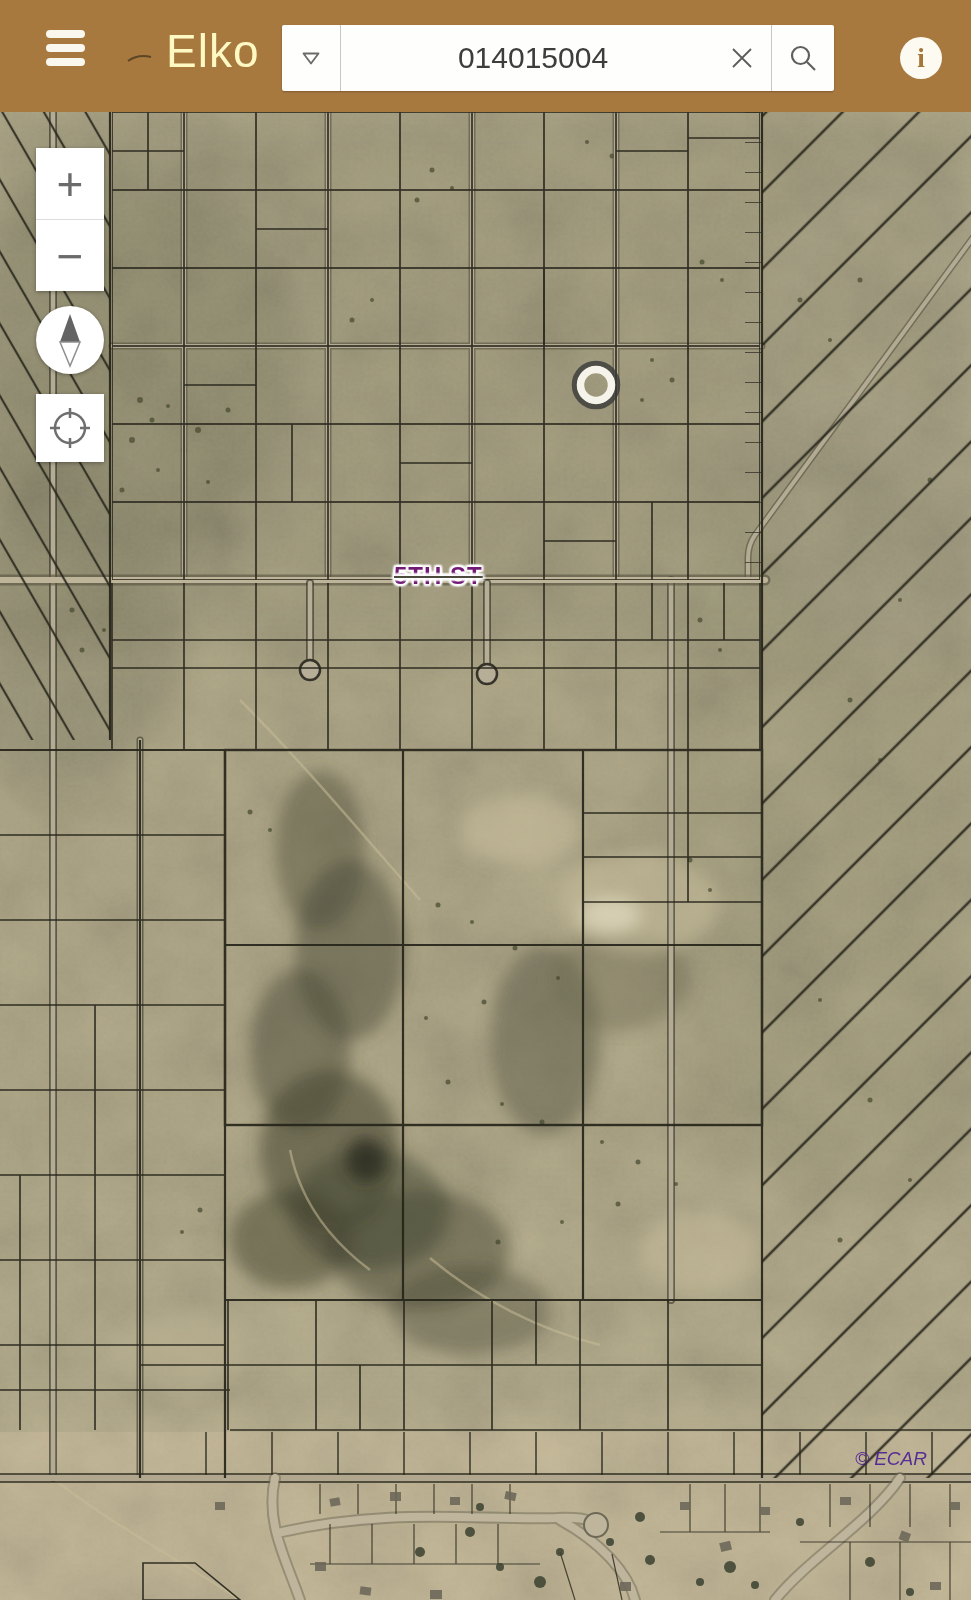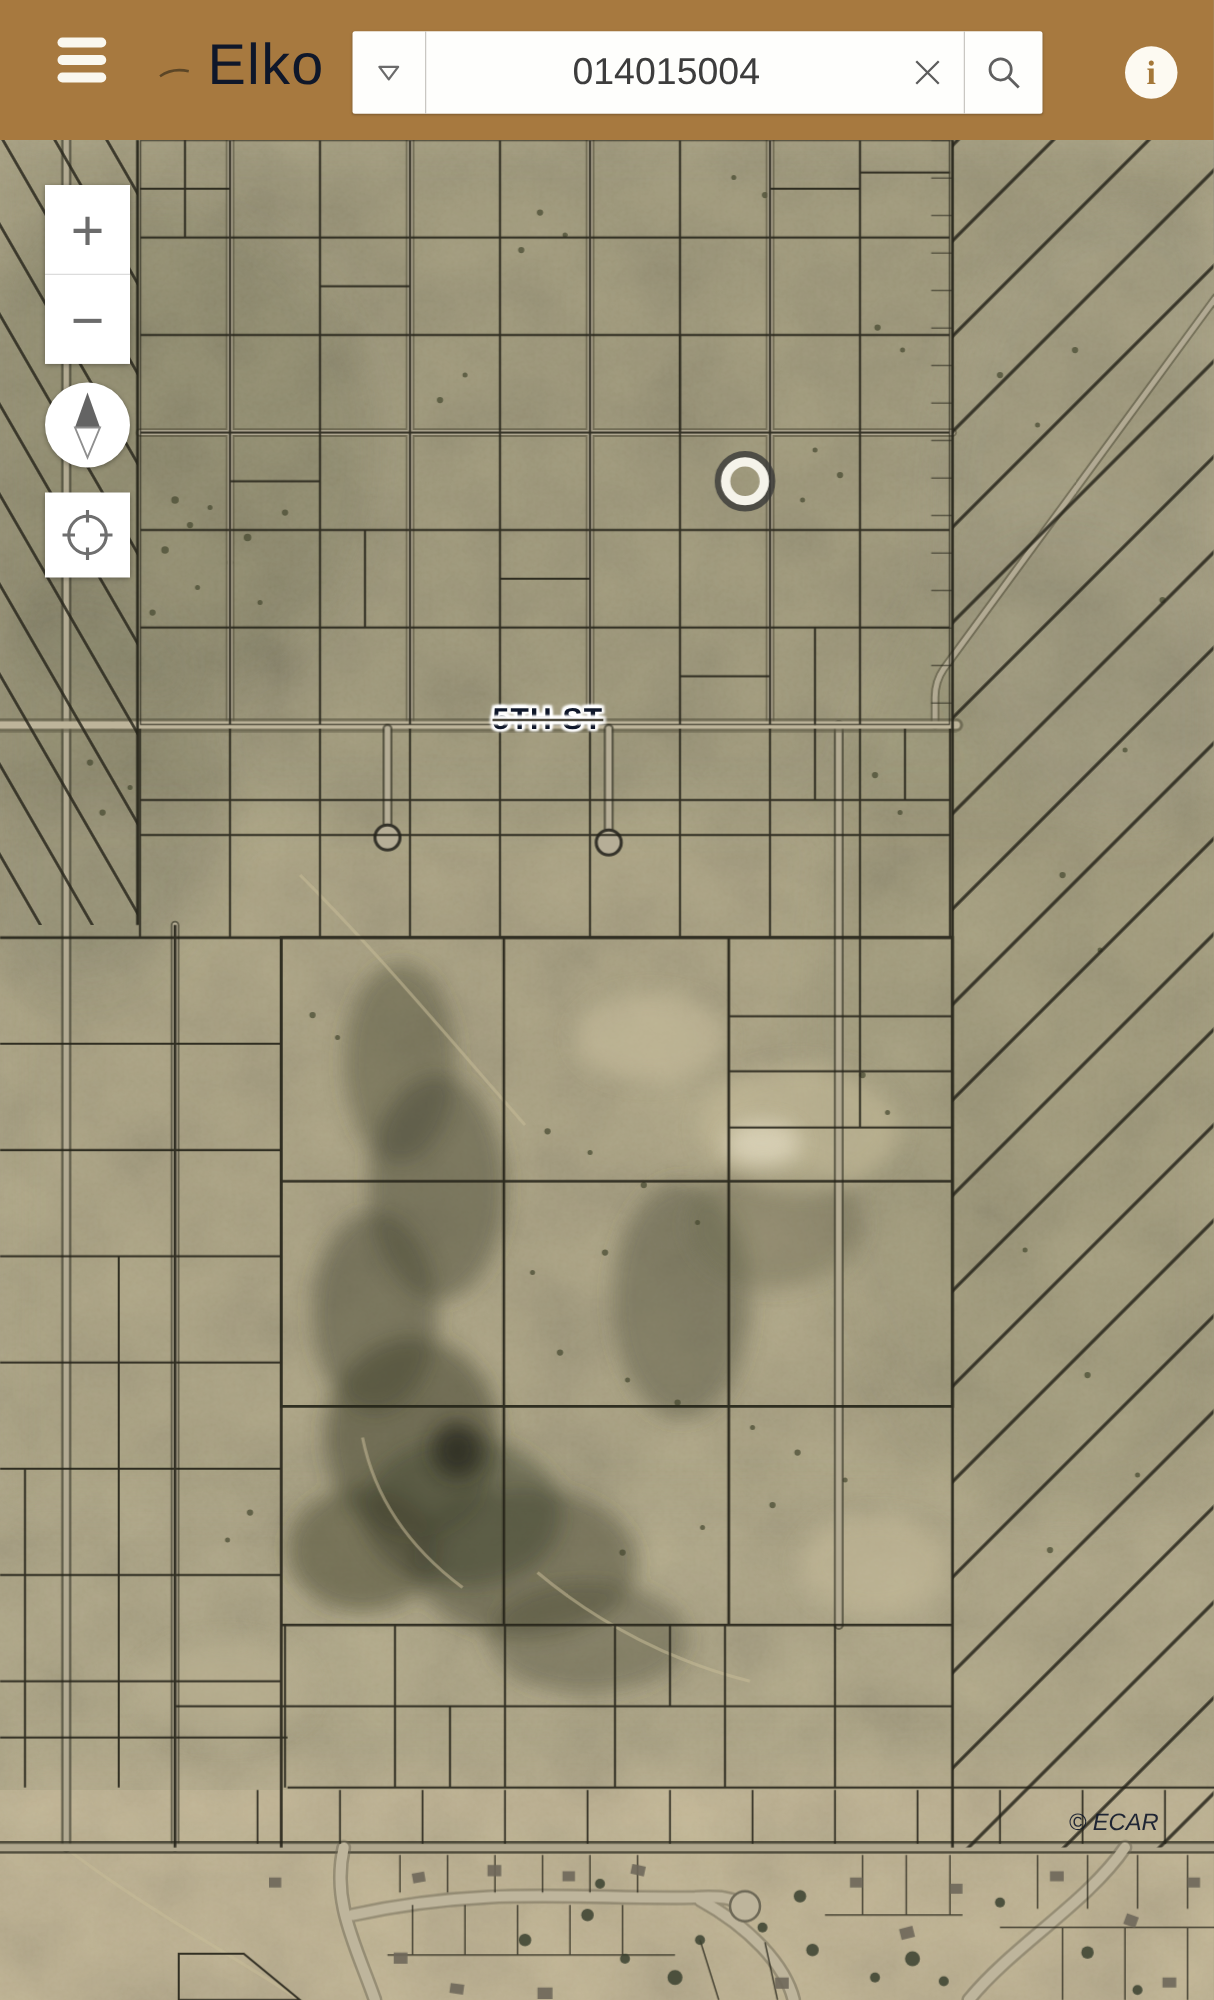--- a/index.html
+++ b/index.html
@@ -4,37 +4,37 @@
 <style>
   html,body{margin:0;padding:0;background:#888;}
   *{box-sizing:border-box;font-family:"Liberation Sans",sans-serif;}
   .stage{position:relative;width:971px;height:1600px;margin:0 auto;overflow:hidden;background:#b0a786;}
 
   
   .hdr{position:absolute;left:0;top:0;width:971px;height:112px;background:#a7793f;z-index:30;}
   .menu-btn{position:absolute;left:46px;top:28px;width:42px;height:46px;background:none;border:none;cursor:pointer;padding:0;}
   .menu-btn span{display:block;width:39px;height:8px;border-radius:4px;background:#faf7ee;margin:0 0 6px 0;}
   .logo-swoosh{position:absolute;left:126px;top:52px;}
-  .app-title{position:absolute;left:166px;top:24px;font-size:46px;font-weight:300;letter-spacing:1px;color:#0f172a;}
+  .app-title{position:absolute;left:166px;top:24px;font-size:46px;font-weight:300;letter-spacing:1px;color:#fef9c3;}
   .searchbar{position:absolute;left:282px;top:25px;width:552px;height:66px;background:#fefefc;border-radius:2px;display:flex;align-items:stretch;box-shadow:0 1px 2px rgba(0,0,0,.25);}
   .sb-dd{width:58px;border:none;background:none;display:flex;align-items:center;justify-content:center;cursor:pointer;}
   .sb-div{width:1px;background:#c9c7c2;margin:0;}
   .sb-input{flex:1;border:none;outline:none;background:transparent;font-size:30px;color:#3d3d3d;padding:0 10px 0 22px;min-width:0;text-align:center;}
   .sb-clear{width:58px;border:none;background:none;display:flex;align-items:center;justify-content:center;cursor:pointer;}
   .sb-go{width:62px;border:none;background:none;display:flex;align-items:center;justify-content:center;cursor:pointer;}
   .info-btn{position:absolute;left:900px;top:37px;width:42px;height:42px;border:none;border-radius:50%;background:#fdfaf2;color:#a47738;font-family:"Liberation Serif",serif;font-weight:700;font-size:27px;line-height:42px;text-align:center;cursor:pointer;padding:0;}
 
   
   .map{position:absolute;left:0;top:112px;width:971px;height:1488px;}
   .map svg.maplayer{display:block;}
 
-  .street-label{position:absolute;left:394px;top:562px;z-index:10;font-size:24px;font-weight:700;letter-spacing:1px;color:#0f172a;
+  .street-label{position:absolute;left:394px;top:562px;z-index:10;font-size:24px;font-weight:700;letter-spacing:1px;color:#701a75;
     text-decoration:line-through;text-decoration-thickness:2px;text-decoration-color:#4c493d;
     text-shadow:-2px 0 2px #fff,2px 0 2px #fff,0 -2px 2px #fff,0 2px 2px #fff,-2px -2px 2px #fff,2px 2px 2px #fff,-2px 2px 2px #fff,2px -2px 2px #fff;}
-  .attribution{position:absolute;right:44px;top:1448px;z-index:10;font-size:19px;font-style:italic;color:#0f172a;opacity:.9;}
+  .attribution{position:absolute;right:44px;top:1448px;z-index:10;font-size:19px;font-style:italic;color:#4c1d95;opacity:.9;}
 
   
   .zoomctrl{position:absolute;left:36px;top:148px;width:68px;z-index:20;background:#fff;box-shadow:0 1px 4px rgba(0,0,0,.35);}
   .zoomctrl button{display:block;width:68px;height:71px;border:none;background:#fff;color:#6b6b6b;font-size:46px;font-weight:300;line-height:64px;cursor:pointer;padding:0;}
   .zoomctrl .zdiv{height:1px;background:#dcdcdc;}
   .compass{position:absolute;left:36px;top:306px;width:68px;height:68px;border:none;border-radius:50%;background:#fff;z-index:20;box-shadow:0 1px 4px rgba(0,0,0,.35);padding:0;cursor:pointer;}
   .locate{position:absolute;left:36px;top:394px;width:68px;height:68px;border:none;background:#fff;z-index:20;box-shadow:0 1px 4px rgba(0,0,0,.35);padding:0;cursor:pointer;}
 </style>
 </head>
 <body>

